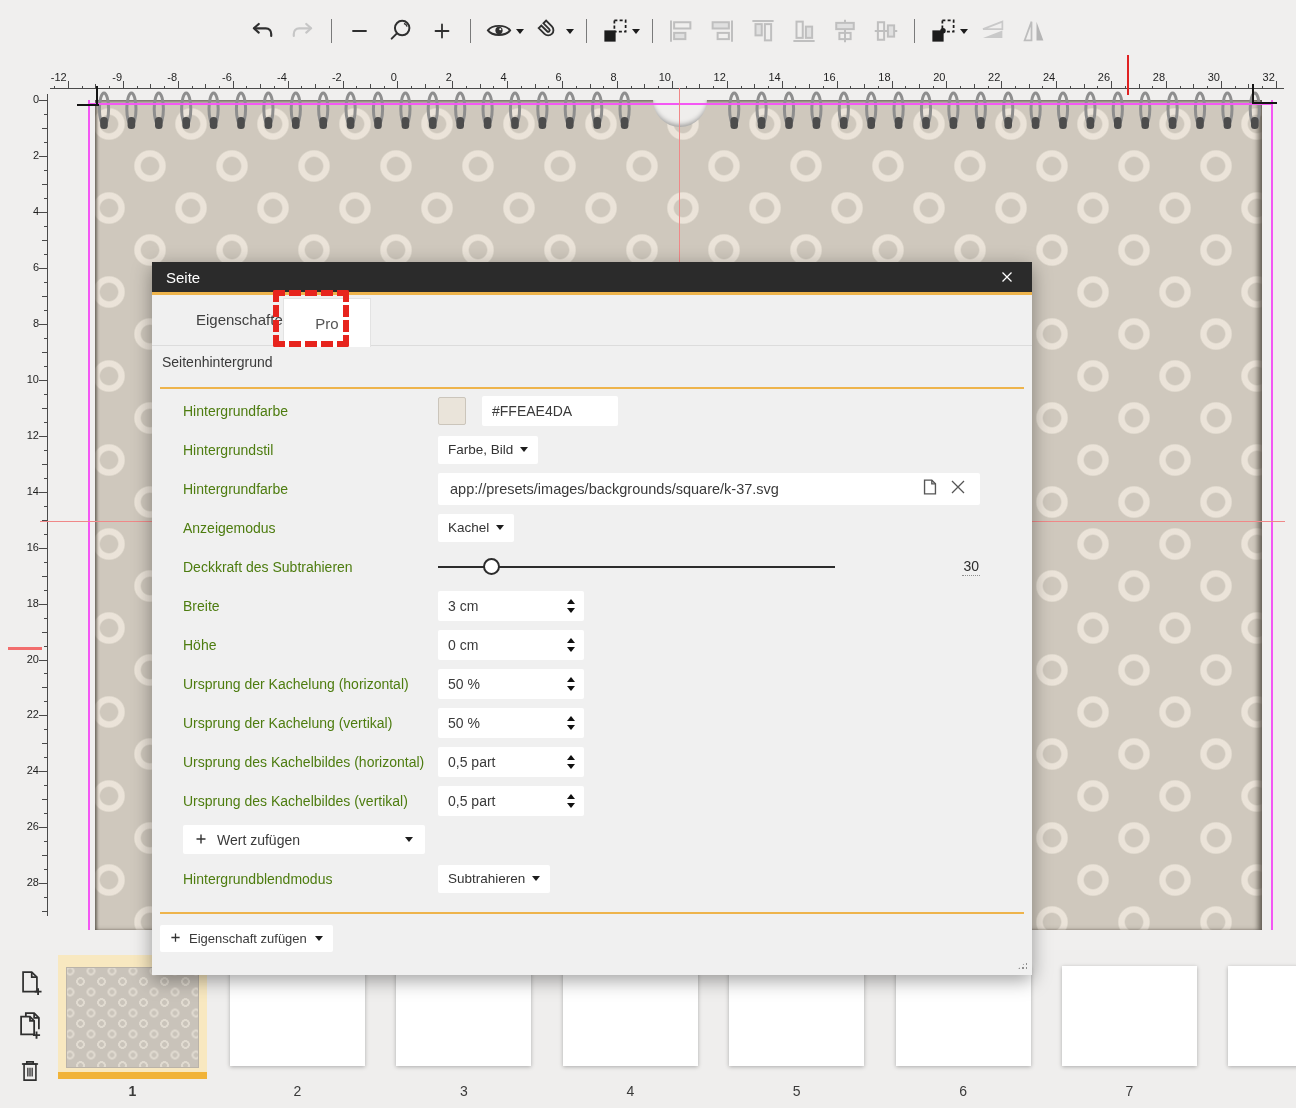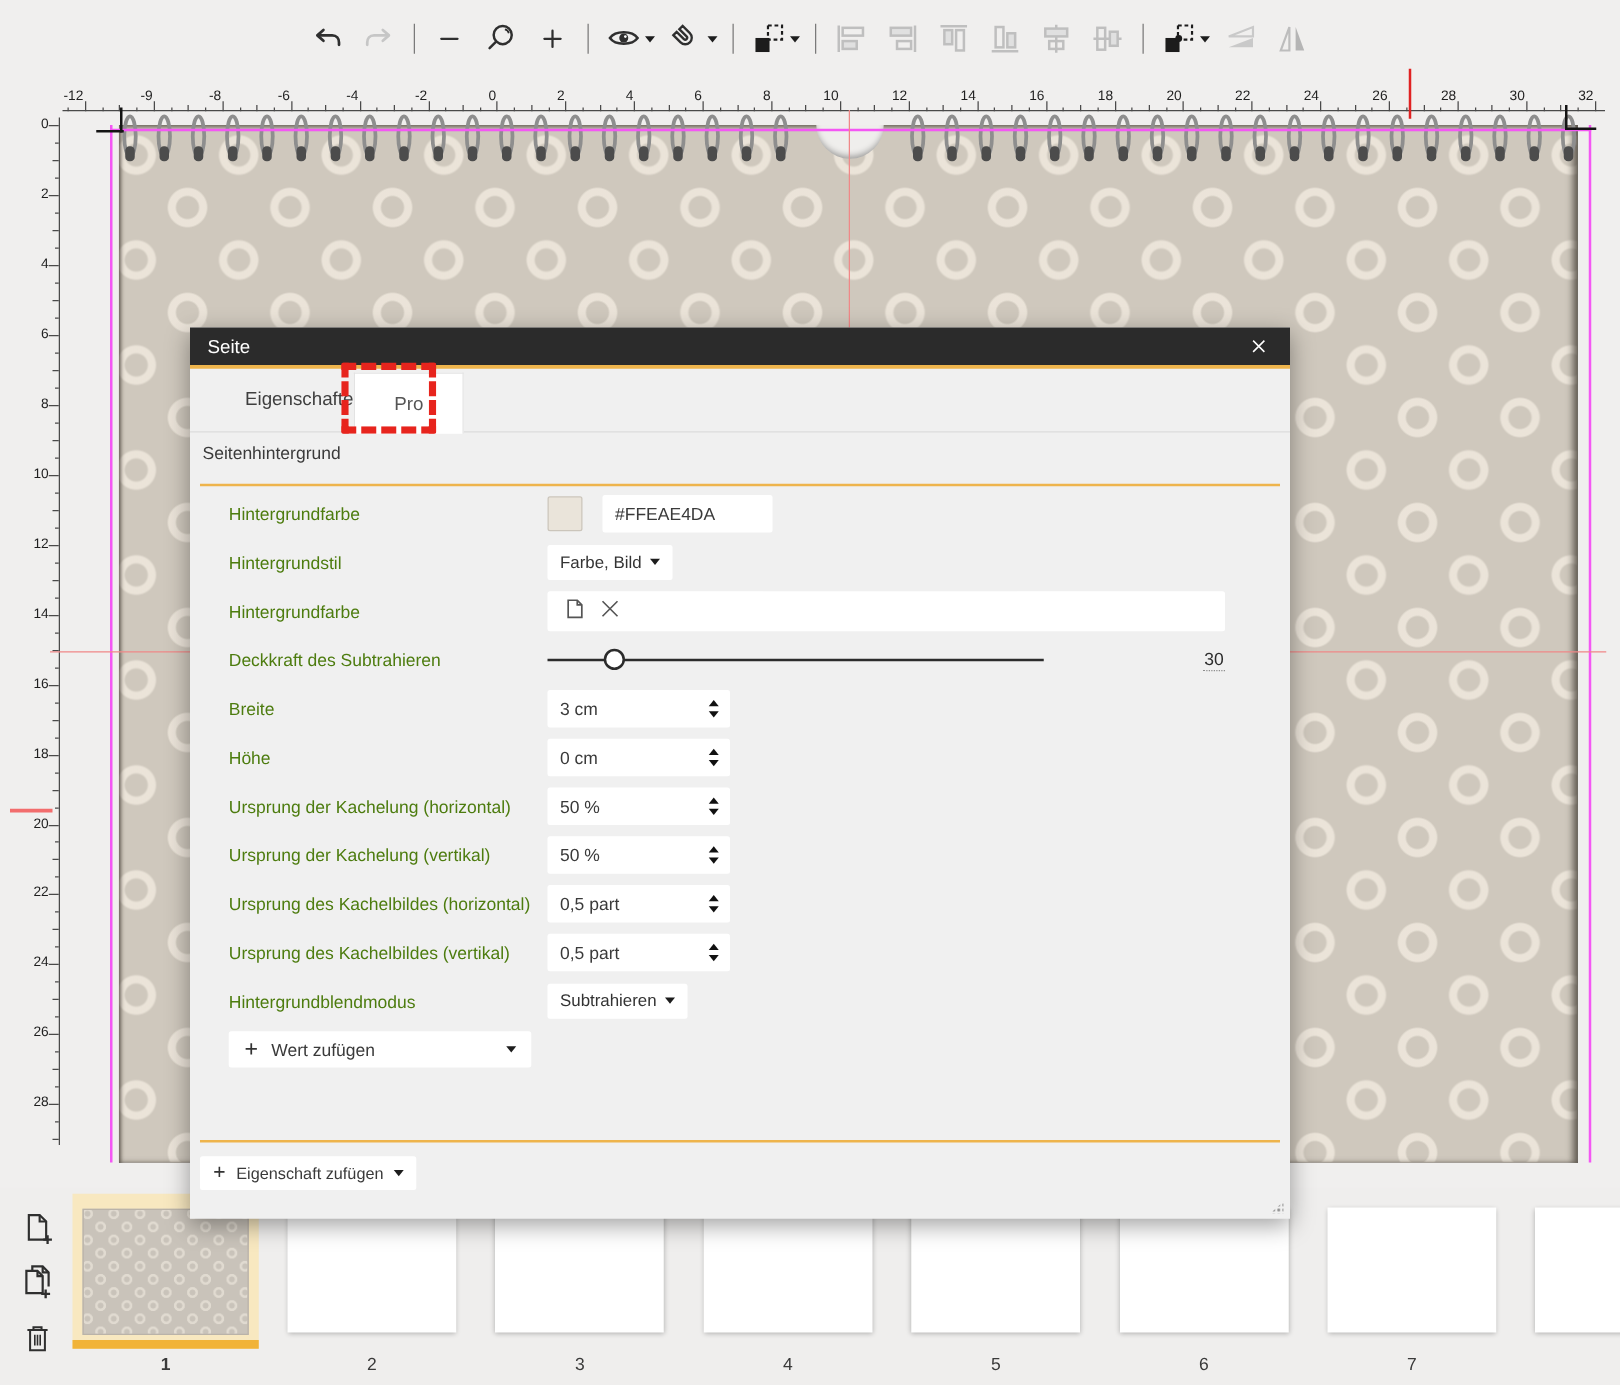--- a/index.html
+++ b/index.html
@@ -582,30 +582,38 @@
     <div class="row">
       <div class="row-label">Hintergrundstil</div>
       <div class="chip">
           <span>Farbe, Bild</span>
           <span class="caret"></span>
         </div>
     </div>
     <div class="row">
       <div class="row-label">Hintergrundfarbe</div>
       <div class="file-box">
+        <span class="path">app://presets/images/backgrounds/square/k-37.svg</span>
         <span><svg width="20" height="20" viewBox="0 0 22 22" fill="none" stroke="#555" stroke-width="1.5">
               <path d="M5 3.5h8l4 4V18.5H5Z"></path>
               <path d="M13 3.5V7.5h4"></path>
             </svg></span>
         <span><svg width="20" height="20" viewBox="0 0 20 20">
               <path d="M4 4l12 12M16 4 4 16" stroke="#555" stroke-width="1.3"></path>
             </svg></span>
       </div>
     </div>
     <div class="row">
+      <div class="row-label">Anzeigemodus</div>
+      <div class="chip">
+          <span>Kachel</span>
+          <span class="caret"></span>
+        </div>
+    </div>
+    <div class="row">
       <div class="row-label">Deckkraft des Subtrahieren</div>
       <div class="slider-wrap">
         <div class="slider-track"></div>
         <div class="slider-handle"></div>
       </div>
       <div class="slider-value">30</div>
     </div>
     <div class="row">
       <div class="row-label">Breite</div>
       <div class="spin">
@@ -660,35 +668,35 @@
       <div class="row-label">Ursprung des Kachelbildes (vertikal)</div>
       <div class="spin">
           <span>0,5 part</span>
           <span class="spin-arrs">
             <span class="tri-up"></span>
             <span class="tri-dn"></span>
           </span>
         </div>
     </div>
     <div class="row">
-      <div class="row-label">Hintergrundblendmodus</div>
-      <div class="chip">
-          <span>Subtrahieren</span>
-          <span class="caret"></span>
-        </div>
-    </div>
-    <div class="row">
       <div class="btn-add-value">
         <span><svg width="12" height="12" viewBox="0 0 12 12">
               <path d="M6 1.5v9M1.5 6h9" stroke="#333" stroke-width="1.4"></path>
             </svg></span>
         <span>Wert zufügen</span>
         <span class="caret"></span>
       </div>
     </div>
+    <div class="row">
+      <div class="row-label">Hintergrundblendmodus</div>
+      <div class="chip">
+          <span>Subtrahieren</span>
+          <span class="caret"></span>
+        </div>
+    </div>
   </div>
 
   <div class="footer-rule"></div>
   <div class="btn-add-prop">
     <span><svg width="11" height="11" viewBox="0 0 12 12">
           <path d="M6 1.5v9M1.5 6h9" stroke="#333" stroke-width="1.4"></path>
         </svg></span>
     <span>Eigenschaft zufügen</span>
     <span class="caret"></span>
   </div>

